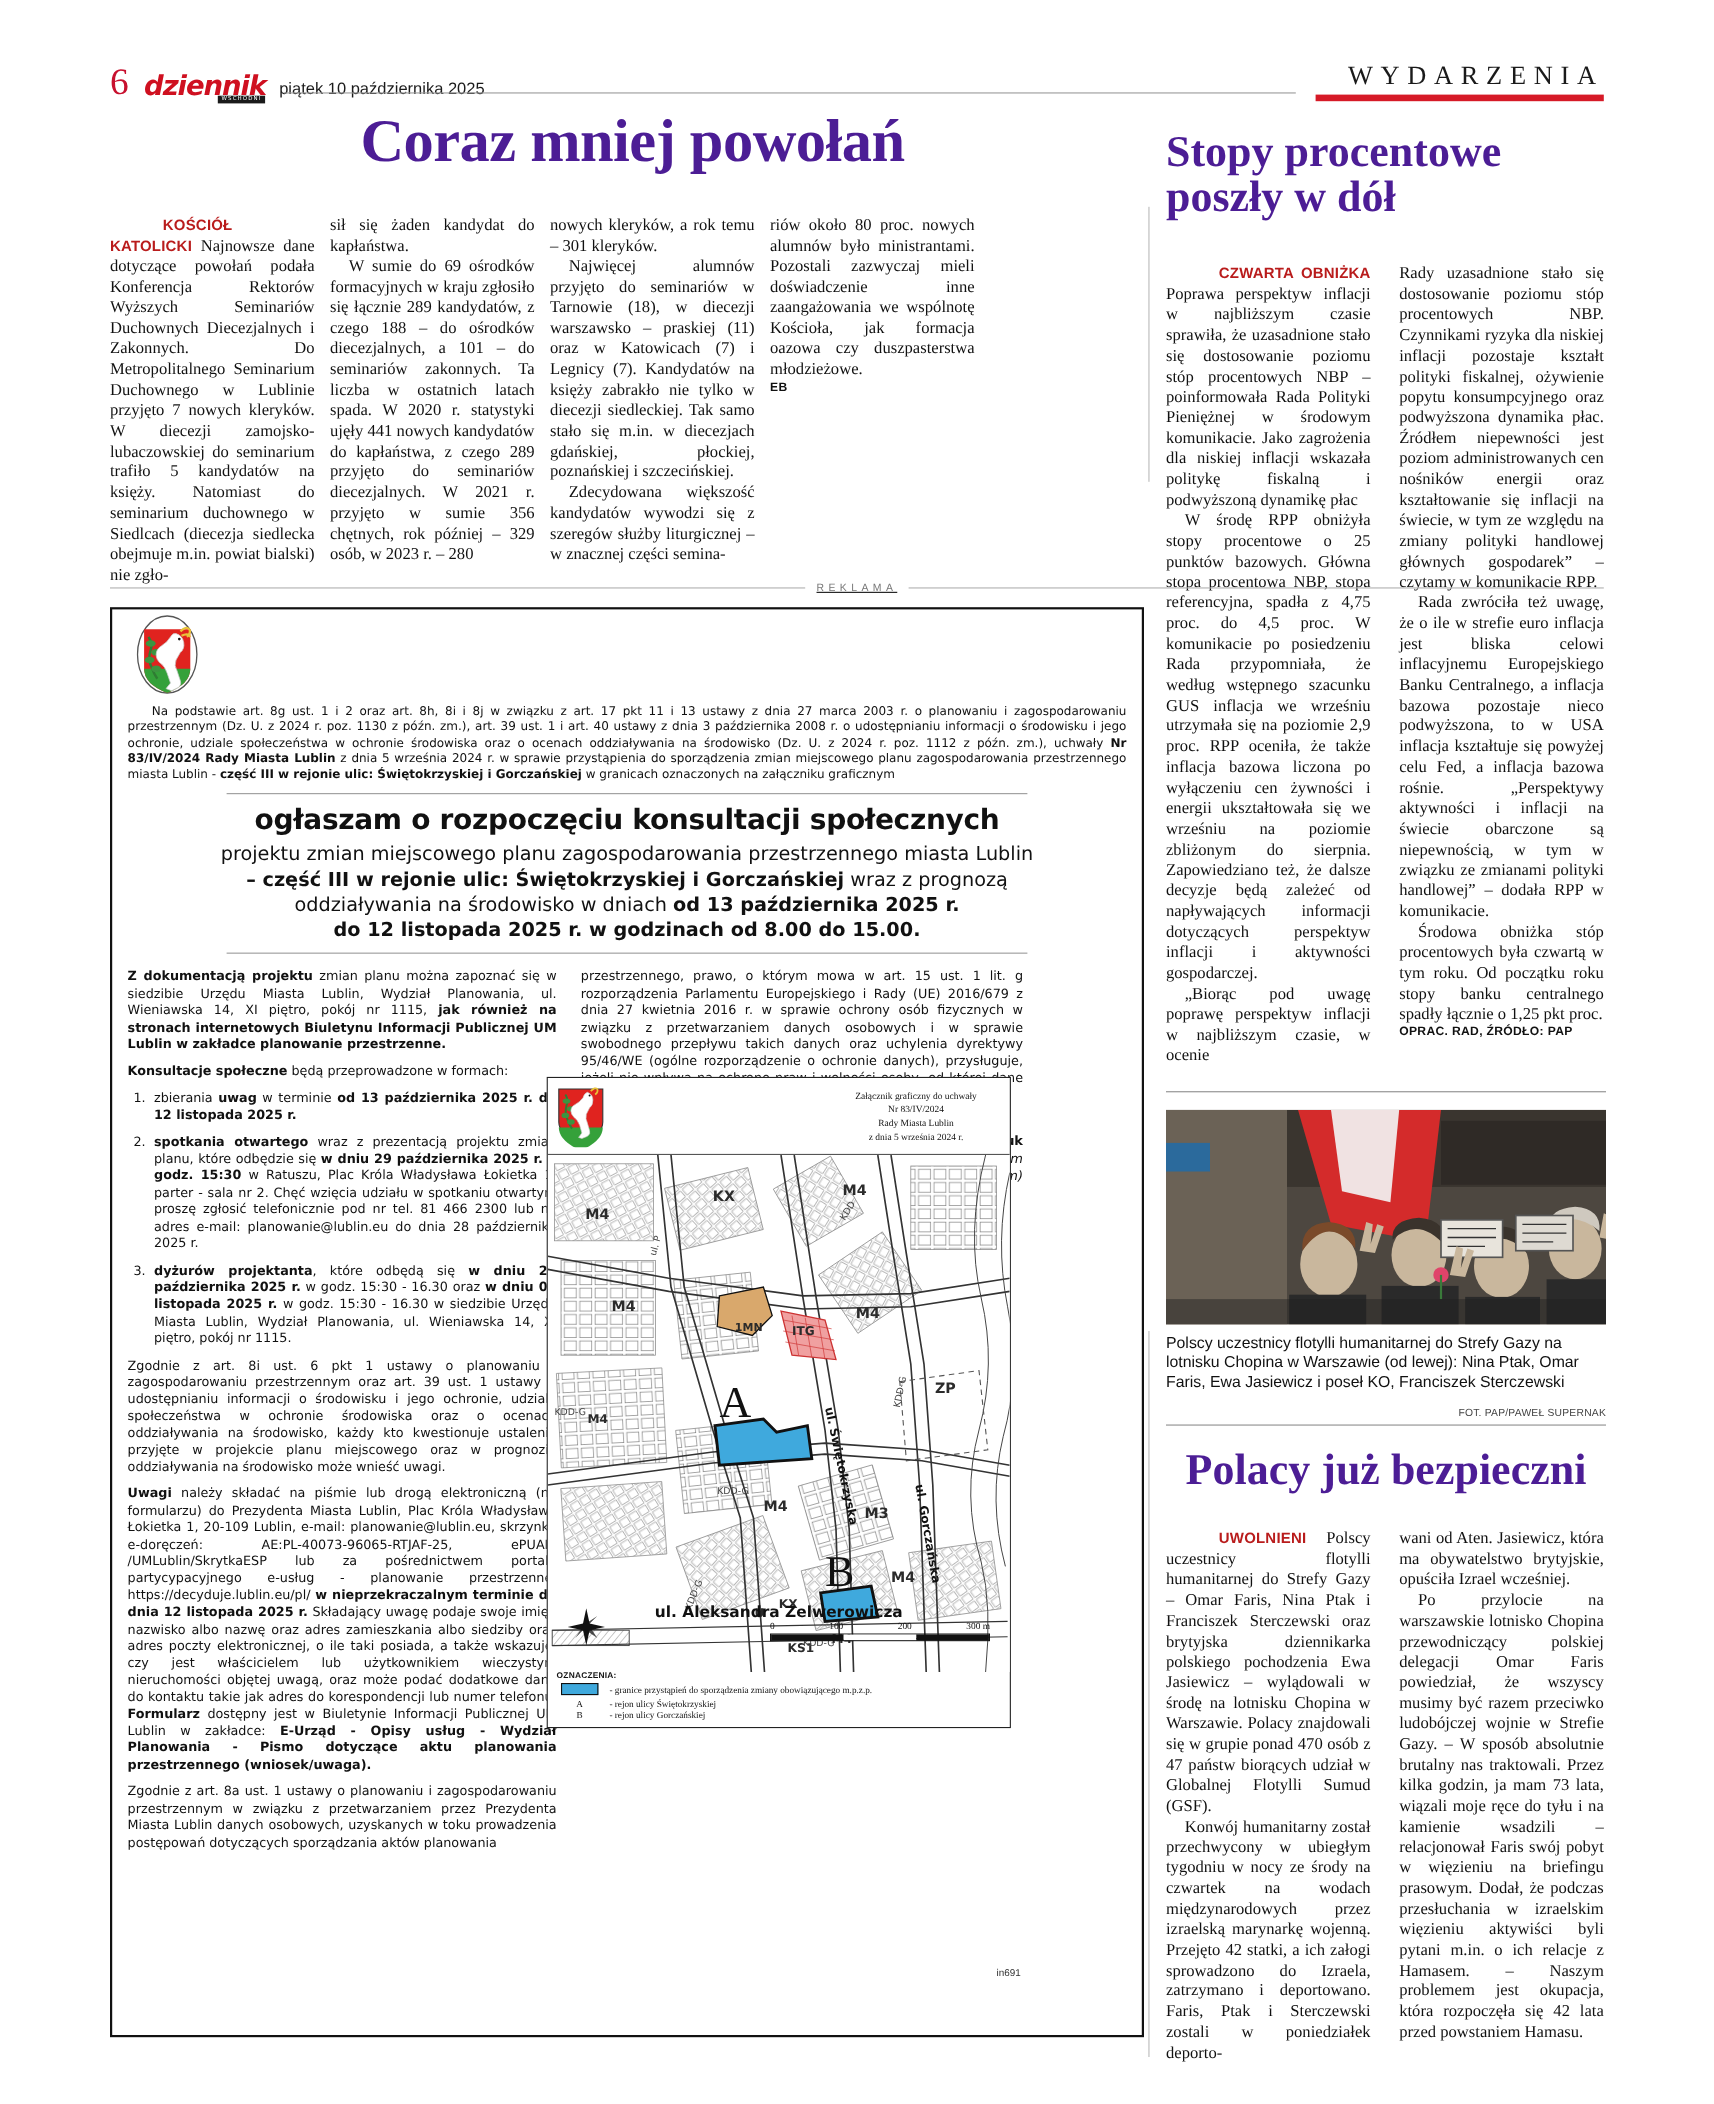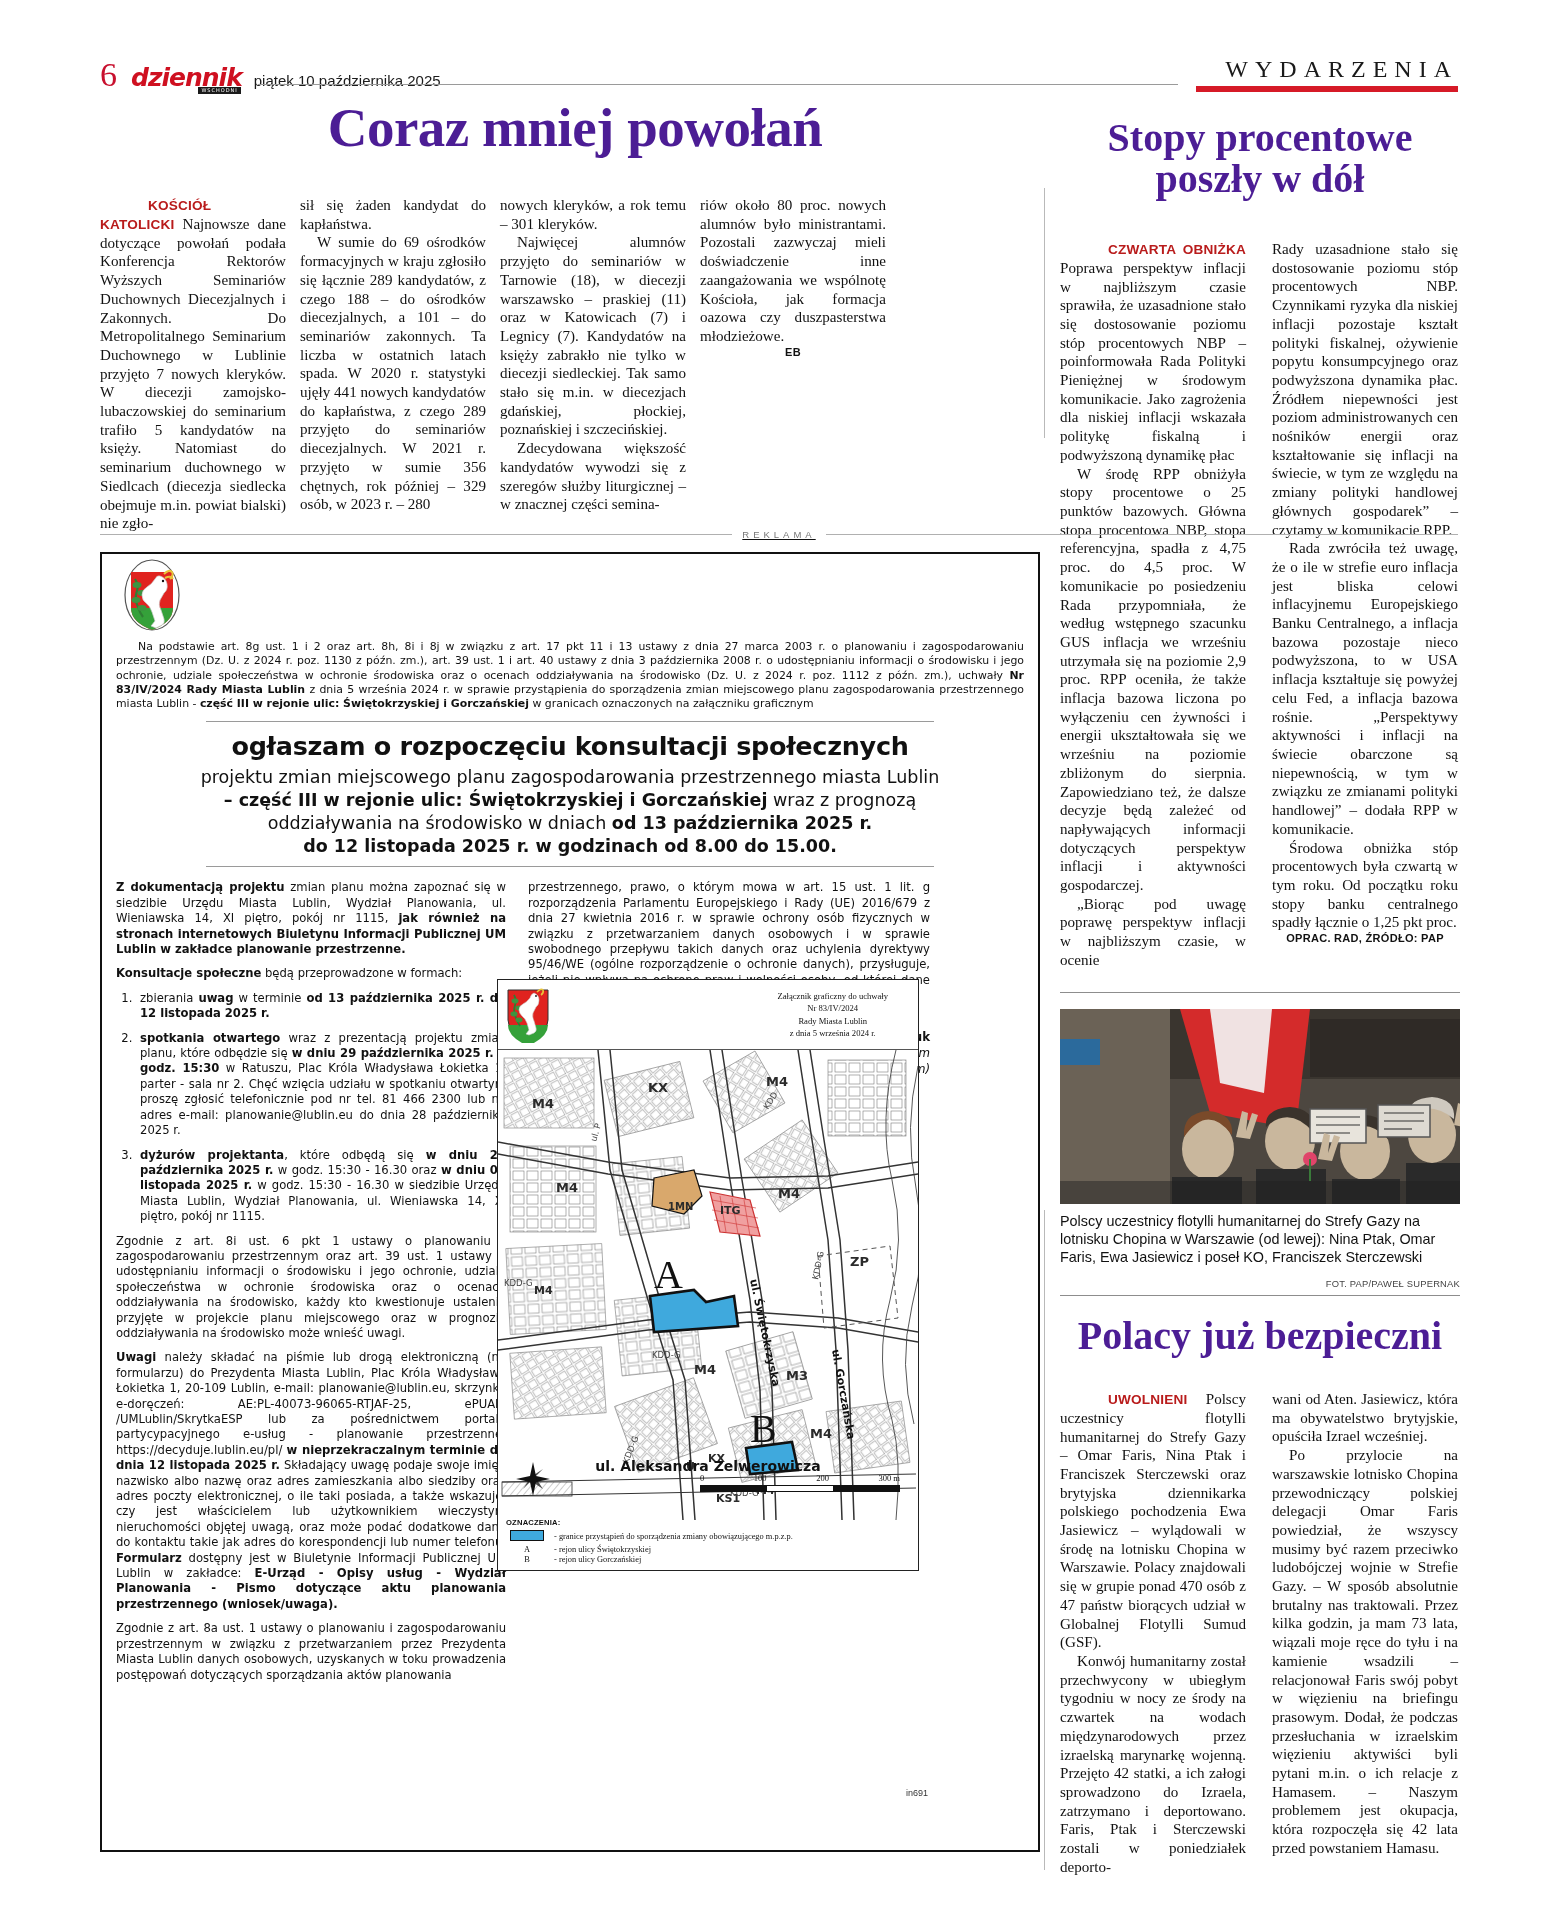--- a/index.html
+++ b/index.html
@@ -36,29 +36,29 @@
     color:#1a1a1a; text-transform:uppercase;
   }
   .section-underline { position:absolute; right:100px; top:86px; width:262px; height:6px; background:#d61a27; }
 
   
   h1.headline {
     font-family:"Liberation Serif", serif; font-weight:bold;
     margin:0; color:#4c1d95; line-height:1.02;
   }
   .h-left { position:absolute; left:290px; top:100px; width:570px; font-size:55px; text-align:center; letter-spacing:-0.5px;}
-  .h-right { position:absolute; left:1060px; top:118px; width:400px; font-size:40px; text-align:center; line-height:1.12;}
+  .h-right { position:absolute; left:1060px; top:118px; width:400px; font-size:40px; text-align:left; line-height:1.12;}
 
   
   .col { position:absolute; font-family:"Liberation Serif", serif; font-size:15.1px; line-height:1.24; text-align:justify; color:#111; hyphens:auto;}
   .col p { margin:0; text-indent:17px; }
   .col p.first { text-indent:0; }
   .kicker { font-family:"Liberation Sans", sans-serif; font-weight:bold; font-size:13.6px; color:#b91c1c; letter-spacing:0.2px;margin-left:48px; }
   .sig { font-family:"Liberation Sans", sans-serif; font-weight:bold; font-size:11px; letter-spacing:0.3px; }
-  .sig-r { display:block; text-align:center; }
+  .sig-r { display:block; text-align:left; }
 
   .c1 { left:100px;  top:196px; width:186px; }
   .c2 { left:300px;  top:196px; width:186px; }
   .c3 { left:500px;  top:196px; width:186px; }
   .c4 { left:700px;  top:196px; width:186px; }
   .vline { position:absolute; background:#b9b9b9; width:1px; }
 
   .c5 { left:1060px; top:240px; width:186px; }
   .c6 { left:1272px; top:240px; width:186px; }
 

